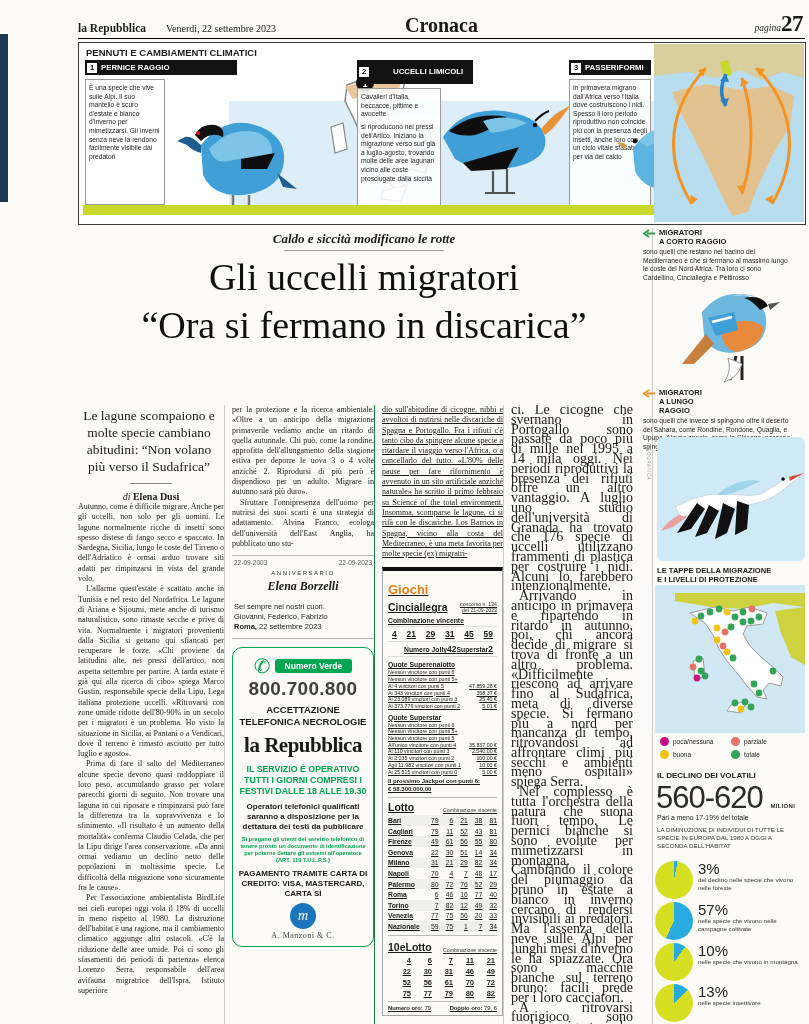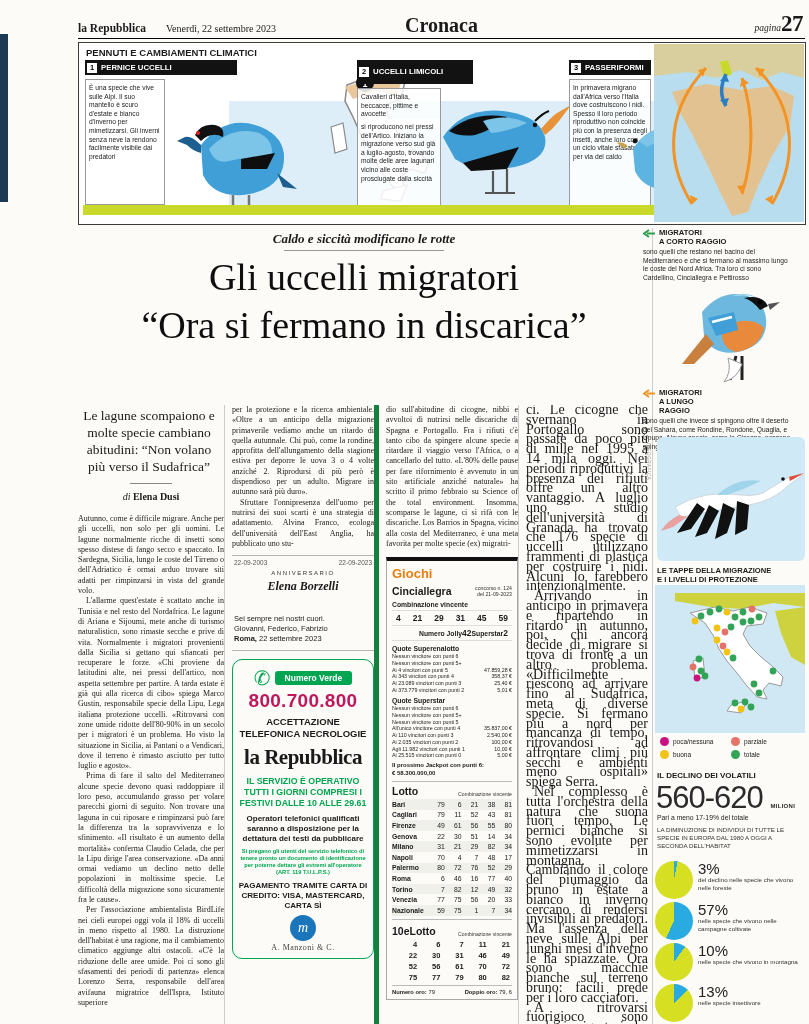--- a/index.html
+++ b/index.html
@@ -26,53 +26,53 @@
   .bigmap{position:absolute;right:1px;top:1px;width:150px;height:178px;}
   
   .kicker{position:absolute;left:78px;top:231px;width:572px;text-align:center;font-style:italic;font-weight:700;font-size:13px;}
   .krule{position:absolute;left:284px;top:250px;width:160px;height:1px;background:#9a9a9a;}
   .head{position:absolute;left:78px;top:253px;width:572px;text-align:center;font-size:38px;line-height:48px;color:#0e0e0e;}
   
   .cols{position:absolute;left:78px;top:405px;width:574px;height:619px;display:flex;overflow:hidden;}
   .col{height:100%;overflow:hidden;}
   .c1{width:146px;}
   .c2{width:150px;border-left:1px solid #ccc;padding-left:7px;box-sizing:border-box;}
-  .c3{width:144px;border-left:5px solid #15803d;padding-left:7px;box-sizing:border-box;}
+  .c3{width:129px;border-left:1px solid #15803d;padding-left:7px;box-sizing:border-box;text-decoration:underline;}
   .c4{width:130px;border-left:1px solid #ccc;padding-left:7px;box-sizing:border-box;}
   .stand{font-size:13.5px;line-height:17px;text-align:center;padding:2px 4px 0 0;}
   .srule{width:42px;height:1px;background:#888;margin:8px auto 7px;}
-  .byline{text-align:center;font-size:10px;margin-bottom:12px;}
+  .byline{text-align:center;font-size:10px;margin-bottom:0;}
   .byline i{font-style:italic;} .byline b{font-weight:700;}
   .bp{margin:0;font-size:8px;line-height:10.3px;text-align:justify;text-indent:8px;}
   .bp:first-child{text-indent:0;}
   .c4 .bp{font-size:14px;line-height:9.8px;}
   .credit-line{font-size:5px;letter-spacing:.4px;color:#333;margin-top:3px;font-family:"Liberation Sans",sans-serif;}
   
   .obit{margin-top:6px;border-top:1px solid #b5b5b5;border-bottom:1px solid #b5b5b5;padding:3px 2px 6px;font-family:"Liberation Sans",sans-serif;}
   .obit-dates{display:flex;justify-content:space-between;font-size:6.5px;color:#555;}
   .obit-kind{text-align:center;font-size:6px;letter-spacing:1.5px;margin:4px 0 3px;color:#333;}
-  .obit-name{text-align:center;font-family:"Liberation Serif",serif;font-weight:700;font-style:italic;font-size:12px;margin-bottom:20px;}
+  .obit-name{text-align:center;font-family:"Liberation Serif",serif;font-weight:700;font-style:italic;font-size:12px;margin-bottom:8px;}
   .obit-line{font-size:7.5px;line-height:10px;}
   .obit-city b{font-weight:700;}
   
   .ad{margin-top:8px;border:1.5px solid #00a551;border-radius:10px;padding:8px 4px 6px;text-align:center;font-family:"Liberation Sans",sans-serif;}
   .ad-nvrow{display:flex;align-items:center;justify-content:center;gap:4px;}
   .ad-phone{color:#00a551;font-size:20px;line-height:20px;}
   .ad-nv{background:#00a551;color:#fff;font-weight:700;font-size:8.5px;padding:2px 10px;border-radius:3px;text-align:right;}
-  .ad-num{color:#be185d;font-weight:800;font-size:19px;letter-spacing:.3px;margin:2px 0 4px;}
+  .ad-num{color:#404040;font-weight:800;font-size:19px;letter-spacing:.3px;margin:2px 0 4px;}
   .ad-acc{font-weight:800;font-size:9.5px;line-height:12px;margin-bottom:5px;}
   .ad-logo{font-family:"Liberation Serif",serif;font-weight:700;font-size:21px;letter-spacing:-.5px;margin:2px 0 6px;}
   .ad-green{color:#00a551;font-weight:800;font-size:8.8px;line-height:11px;margin-bottom:5px;}
   .ad-black{font-weight:800;font-size:8px;line-height:10px;margin-bottom:4px;}
   .ad-tiny{color:#00a551;font-weight:700;font-size:5.7px;line-height:7px;margin-bottom:5px;}
   .ad-circle{width:26px;height:26px;border-radius:50%;background:#1b75bb;color:#fff;display:flex;align-items:center;justify-content:center;
              font-family:"Liberation Serif",serif;font-style:italic;font-size:14px;margin:4px auto 2px;}
   .ad-manzoni{font-family:"Liberation Serif",serif;font-size:8px;color:#444;letter-spacing:.5px;}
   
-  .gio{margin-top:8px;border:1px solid #a8a8a8;border-top:4px solid #111;padding:5px 5px 4px;font-family:"Liberation Sans",sans-serif;}
+  .gio{margin-top:8px;border:1px solid #a8a8a8;border-top:4px solid #111;padding:11px 5px 4px;font-family:"Liberation Sans",sans-serif;}
   .g-title{color:#e87e10;font-weight:700;font-size:13px;margin-bottom:4px;}
   .g-hd{display:flex;justify-content:space-between;align-items:flex-end;margin-top:3px;}
   .g-name{font-weight:700;font-size:10.5px;}
   .g-conc{font-size:5.2px;text-align:right;line-height:6px;color:#333;}
   .g-comb{font-weight:700;font-size:6.8px;margin:4px 0 2px;}
   .g-combr{font-size:5.2px;color:#333;}
   .se-nums{display:flex;justify-content:space-between;padding:2px 4px;border-top:1px solid #ddd;border-bottom:1px solid #ddd;font-weight:700;font-size:8.5px;}
   .se-jolly{display:flex;justify-content:flex-end;align-items:center;padding:2px 4px;border-bottom:1px solid #ddd;font-size:6.8px;}
   .se-jolly b{font-weight:700;} .se-jv{font-weight:700;font-size:8.5px;}
   .q-title{font-weight:700;font-size:6.8px;margin:4px 0 1px;}
@@ -123,21 +123,21 @@
     <span class="hdr-section">Cronaca</span>
     <span class="hdr-page"><span>pagina</span><span class="hdr-pagenum">27</span></span>
   </div>
 
   <div class="info sans">
     <div class="sea-band"></div>
     <div class="info-title">PENNUTI E CAMBIAMENTI CLIMATICI</div>
 
     <div class="ph" style="left:6px;top:17px;width:152px;">
       <span class="pnum">1</span>
-      <span>PERNICE UCCELLI</span>
+      <span>PERNICE RAGGIO</span>
     </div>
     <div class="ptxt" style="left:6px;top:36px;width:72px;height:116px;">È una specie che vive sulle Alpi. Il suo mantello è scuro d'estate e bianco d'inverno per mimetizzarsi. Gli inverni senza neve la rendono facilmente visibile dai predatori</div>
     <svg style="position:absolute;left:92px;top:52px;" width="130" height="118" viewBox="0 0 130 118">
       <path d="M30,50 Q55,18 90,32 Q118,44 112,72 Q106,96 72,100 Q42,102 32,80 Z" fill="#3f9fd6"></path>
       <path d="M38,54 Q60,30 88,38 Q105,46 100,66 Q80,60 58,66 Q44,70 38,54" fill="#7cc4e8"></path>
       <path d="M30,50 Q20,40 14,42 L6,46 L16,50 Q22,56 30,58 Z" fill="#1c5f8f"></path>
       <path d="M24,40 Q30,28 44,30 Q54,32 52,42 Q40,36 30,46 Z" fill="#111"></path>
       <circle cx="27" cy="38" r="2" fill="#d22"></circle>
       <path d="M70,64 L104,58 L96,74 L70,74 Z" fill="#0e0e0e"></path>
       <path d="M106,78 L126,94 L112,92 Z" fill="#1c5f8f"></path>
@@ -147,21 +147,21 @@
       <path d="M60,20 L88,10 L96,20 L118,16 L114,34 L98,40 L102,54 L112,70 L126,84 L142,96 L138,108 L124,104 L114,112 L118,124 L106,122 L94,106 L84,88 L74,70 L66,52 L58,36 Z" fill="#fff" stroke="#8a8a8a" stroke-width="1.5"></path>
       <path d="M58,22 L90,12 L114,18 L110,30 L88,26 L66,34 Z" fill="#e9c79b"></path>
       <path d="M44,62 L56,58 L60,84 L48,88 Z" fill="#fff" stroke="#8a8a8a" stroke-width="1.2"></path>
       <path d="M96,126 L120,120 L114,136 L94,134 Z" fill="#fff" stroke="#8a8a8a" stroke-width="1.2"></path>
       <circle cx="78" cy="18" r="9" fill="#111"></circle>
       <text x="78" y="21.5" font-size="9" fill="#fff" text-anchor="middle" font-family="Liberation Sans,sans-serif" font-weight="bold">1</text>
     </svg>
 
     <div class="ph ph2" style="left:278px;top:17px;width:116px;">
       <span class="pnum">2</span>
-      <span style="white-space:pre-line;">UCCELLI LIMICOLI</span>
+      <span style="white-space:pre-line;margin-left:20px;">UCCELLI LIMICOLI</span>
     </div>
     <div class="ptxt" style="left:278px;top:45px;width:76px;height:30px;border-bottom:none;">Cavalieri d'Italia, beccacce, pittime e avocette</div>
     <div class="ptxt" style="left:278px;top:76px;width:76px;height:82px;border-top:none;">si riproducono nei pressi dell'Artico. Iniziano la migrazione verso sud già a luglio-agosto, trovando molte delle aree lagunari vicino alle coste prosciugate dalla siccità</div>
     <svg style="position:absolute;left:344px;top:34px;" width="150" height="128" viewBox="0 0 150 128">
       <path d="M20,60 Q40,30 80,34 Q116,38 122,60 Q126,82 92,90 Q52,96 32,82 Z" fill="#3f9fd6"></path>
       <path d="M26,54 Q50,34 84,40 Q72,52 52,58 Q36,60 26,54" fill="#0e0e0e"></path>
       <path d="M60,44 Q84,36 104,46 Q88,54 68,56 Z" fill="#7cc4e8"></path>
       <path d="M118,52 Q128,40 134,36 L148,28 L136,44 Q130,52 122,58 Z" fill="#e8923a"></path>
       <path d="M112,44 Q120,36 126,34" stroke="#0e0e0e" stroke-width="2" fill="none"></path>
       <circle cx="112" cy="48" r="2.2" fill="#111"></circle>
@@ -243,21 +243,21 @@
       </div>
 
       <div class="ad">
         <div class="ad-nvrow">
           <span class="ad-phone">✆</span>
           <span class="ad-nv">Numero Verde</span>
         </div>
         <div class="ad-num">800.700.800</div>
         <div class="ad-acc">ACCETTAZIONE TELEFONICA NECROLOGIE</div>
         <div class="ad-logo">la Repubblica</div>
-        <div class="ad-green">IL SERVIZIO È OPERATIVO TUTTI I GIORNI COMPRESI I FESTIVI DALLE 10 ALLE 29.61</div>
+        <div class="ad-green">IL SERVIZIO È OPERATIVO TUTTI I GIORNI COMPRESI I FESTIVI DALLE 18 ALLE 19.30</div>
         <div class="ad-black">Operatori telefonici qualificati saranno a disposizione per la dettatura dei testi da pubblicare</div>
         <div class="ad-tiny">Si pregano gli utenti del servizio telefonico di tenere pronto un documento di identificazione per poterne dettare gli estremi all'operatore (ART. 119 T.U.L.P.S.)</div>
         <div class="ad-black">PAGAMENTO TRAMITE CARTA DI CREDITO: VISA, MASTERCARD, CARTA SÌ</div>
         <div class="ad-circle">m</div>
         <div class="ad-manzoni">A. Manzoni &amp; C.</div>
       </div>
     </div>
 
     <div class="col c3">
       <div>

